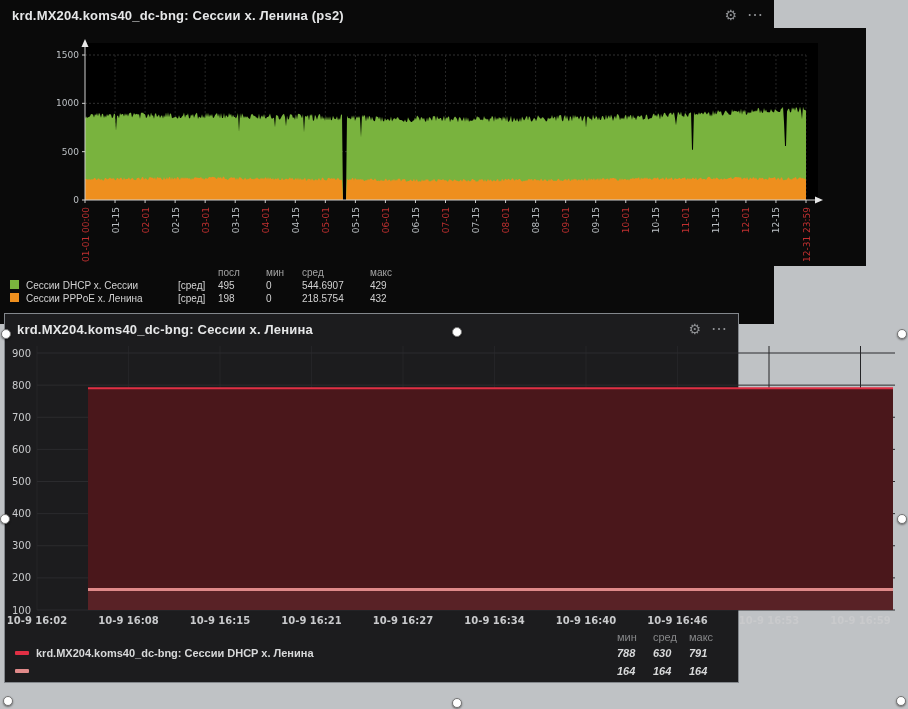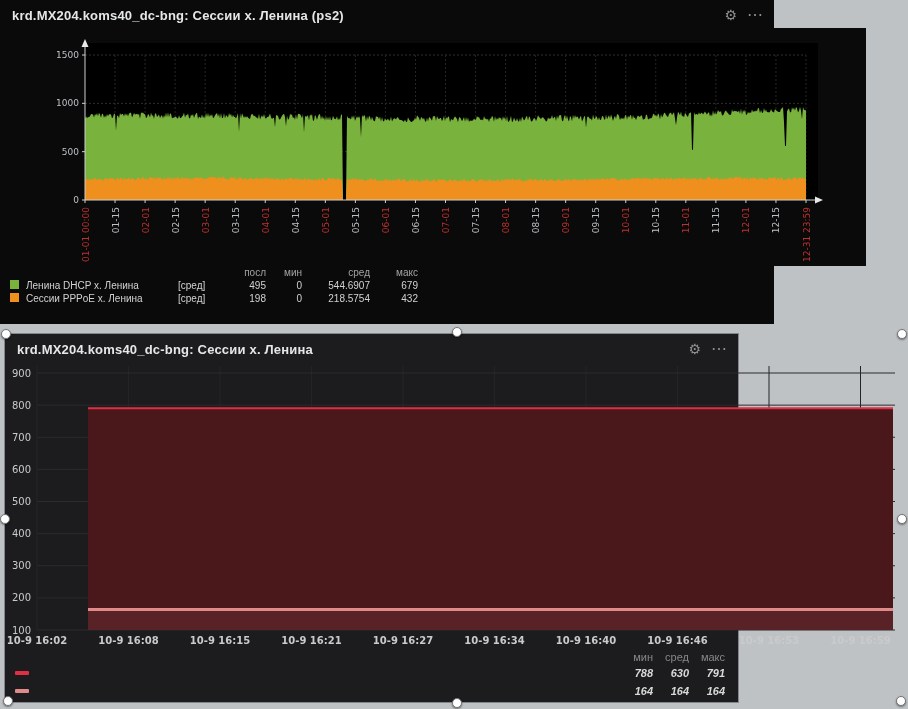--- a/index.html
+++ b/index.html
@@ -3,41 +3,41 @@
 <meta charset="utf-8">
 <style>
   html,body{margin:0;padding:0;}
   body{
     width:908px;height:709px;position:relative;overflow:hidden;
     background:#bfc2c5;
     font-family:"Liberation Sans",sans-serif;
   }
   .panel{position:absolute;box-sizing:border-box;}
   .panel-top{left:0;top:0;width:774px;height:324px;background:#0a0a0a;}
-  .panel-bottom{left:5px;top:334px;width:733px;height:368px;background:#1c1c1e;outline:1px solid #83878c;}
+  .panel-bottom{left:5px;top:314px;width:733px;height:368px;background:#1c1c1e;outline:1px solid #83878c;}
   .panel-header{height:26px;display:flex;align-items:center;justify-content:space-between;
     padding:4px 10px 0 12px;box-sizing:border-box;}
   .panel-title{margin:0;font-size:13px;font-weight:700;color:#e6e7e8;letter-spacing:.2px;white-space:nowrap;}
   .panel-actions{display:flex;align-items:center;gap:10px;}
   .icon{color:#8d8f92;font-size:14px;line-height:1;cursor:pointer;user-select:none;}
   .icon.menu{font-size:16px;letter-spacing:1px;}
   .panel svg{position:absolute;left:0;top:28px;display:block;}
   .panel-bottom svg{top:26px;}
 
   
   .tick-label{font:9px "DejaVu Sans",sans-serif;fill:#bcc0c4;}
   .tick-label.red{fill:#c03030;}
   .btick{font:10px "DejaVu Sans",sans-serif;fill:#c9cacc;}
   .btick.bold{font-weight:bold;}
 
   
   .legend-top{position:absolute;left:10px;top:266px;font-size:10px;color:#d2d2d2;}
   .lt-grid{display:grid;grid-template-columns:16px 152px 40px 48px 36px 68px 48px;line-height:13px;align-items:center;}
   .lt-head span{color:#a3a3a3;}
-  .num{text-align:right;}
+  .num{}
   .swatch{width:9px;height:9px;display:inline-block;}
 
   
   .legend-bottom{position:absolute;left:10px;right:13px;top:316px;font-size:11px;color:#d8d9da;}
   .bl-head{display:flex;justify-content:flex-end;color:#868789;height:14px;line-height:14px;}
   .bl-head .num{width:36px;}
   .bl-row{display:flex;align-items:center;height:18px;}
   .bl-swatch{width:14px;height:4px;border-radius:1px;margin-right:7px;flex:none;}
   .bl-label{font-weight:700;white-space:nowrap;cursor:pointer;}
   .bl-row .spacer{flex:1;}
@@ -159,26 +159,26 @@
       <span></span>
         <span></span>
         <span></span>
       <span class="num">посл</span>
       <span class="num">мин</span>
       <span class="num">сред</span>
       <span class="num">макс</span>
     </div>
     <div class="lt-grid">
       <span><span class="swatch" style="background: rgb(121, 179, 62);"></span></span>
-      <span>Ленина DHCP х. Ленина</span>
+      <span>Сессии DHCP х. Сессии</span>
       <span>[сред]</span>
       <span class="num">495</span>
       <span class="num">0</span>
       <span class="num">544.6907</span>
-      <span class="num">679</span>
+      <span class="num">429</span>
     </div>
     <div class="lt-grid">
       <span><span class="swatch" style="background: rgb(238, 143, 30);"></span></span>
       <span>Сессии PPPoE х. Ленина</span>
       <span>[сред]</span>
       <span class="num">198</span>
       <span class="num">0</span>
       <span class="num">218.5754</span>
       <span class="num">432</span>
     </div>
@@ -239,20 +239,21 @@
     </svg>
 
   <div class="legend-bottom">
     <div class="bl-head">
       <span class="num">мин</span>
       <span class="num">сред</span>
       <span class="num">макс</span>
     </div>
     <div class="bl-row">
       <span class="bl-swatch" style="background: rgb(224, 47, 68);"></span>
+      <span class="bl-label">krd.MX204.koms40_dc-bng: Сессии DHCP х. Ленина</span>
       <span class="spacer"></span>
       <span class="num">788</span>
       <span class="num">630</span>
       <span class="num">791</span>
     </div>
     <div class="bl-row">
       <span class="bl-swatch" style="background: rgb(224, 138, 138);"></span>
       <span class="spacer"></span>
       <span class="num">164</span>
       <span class="num">164</span>

